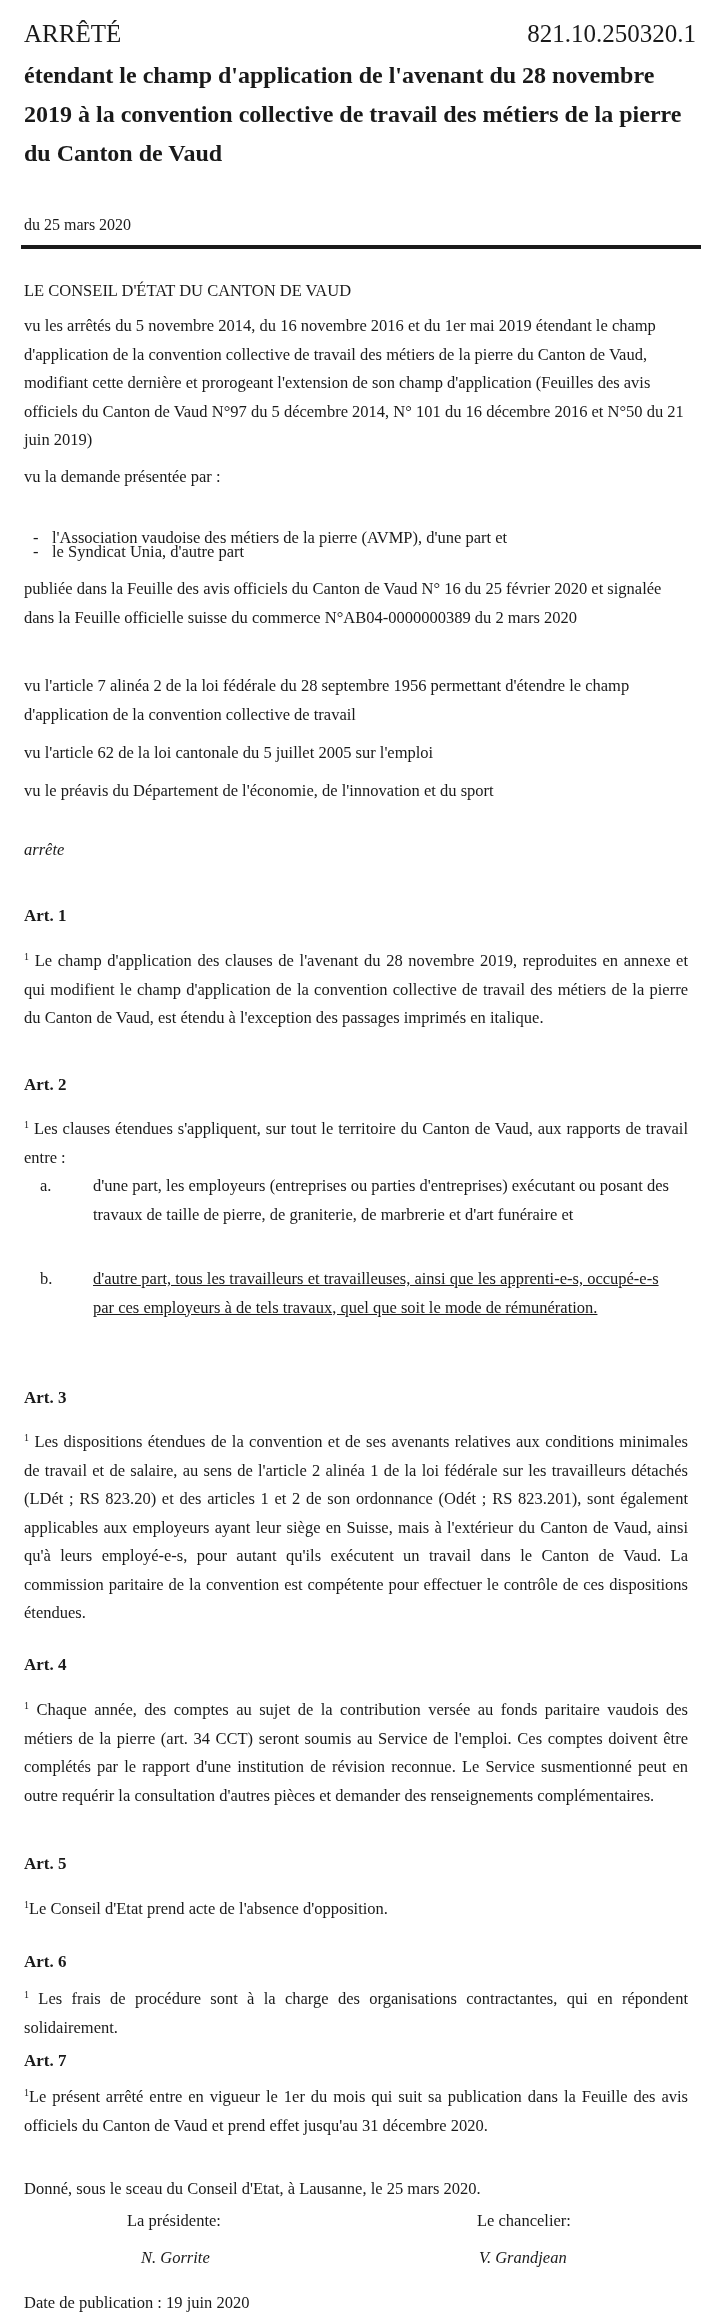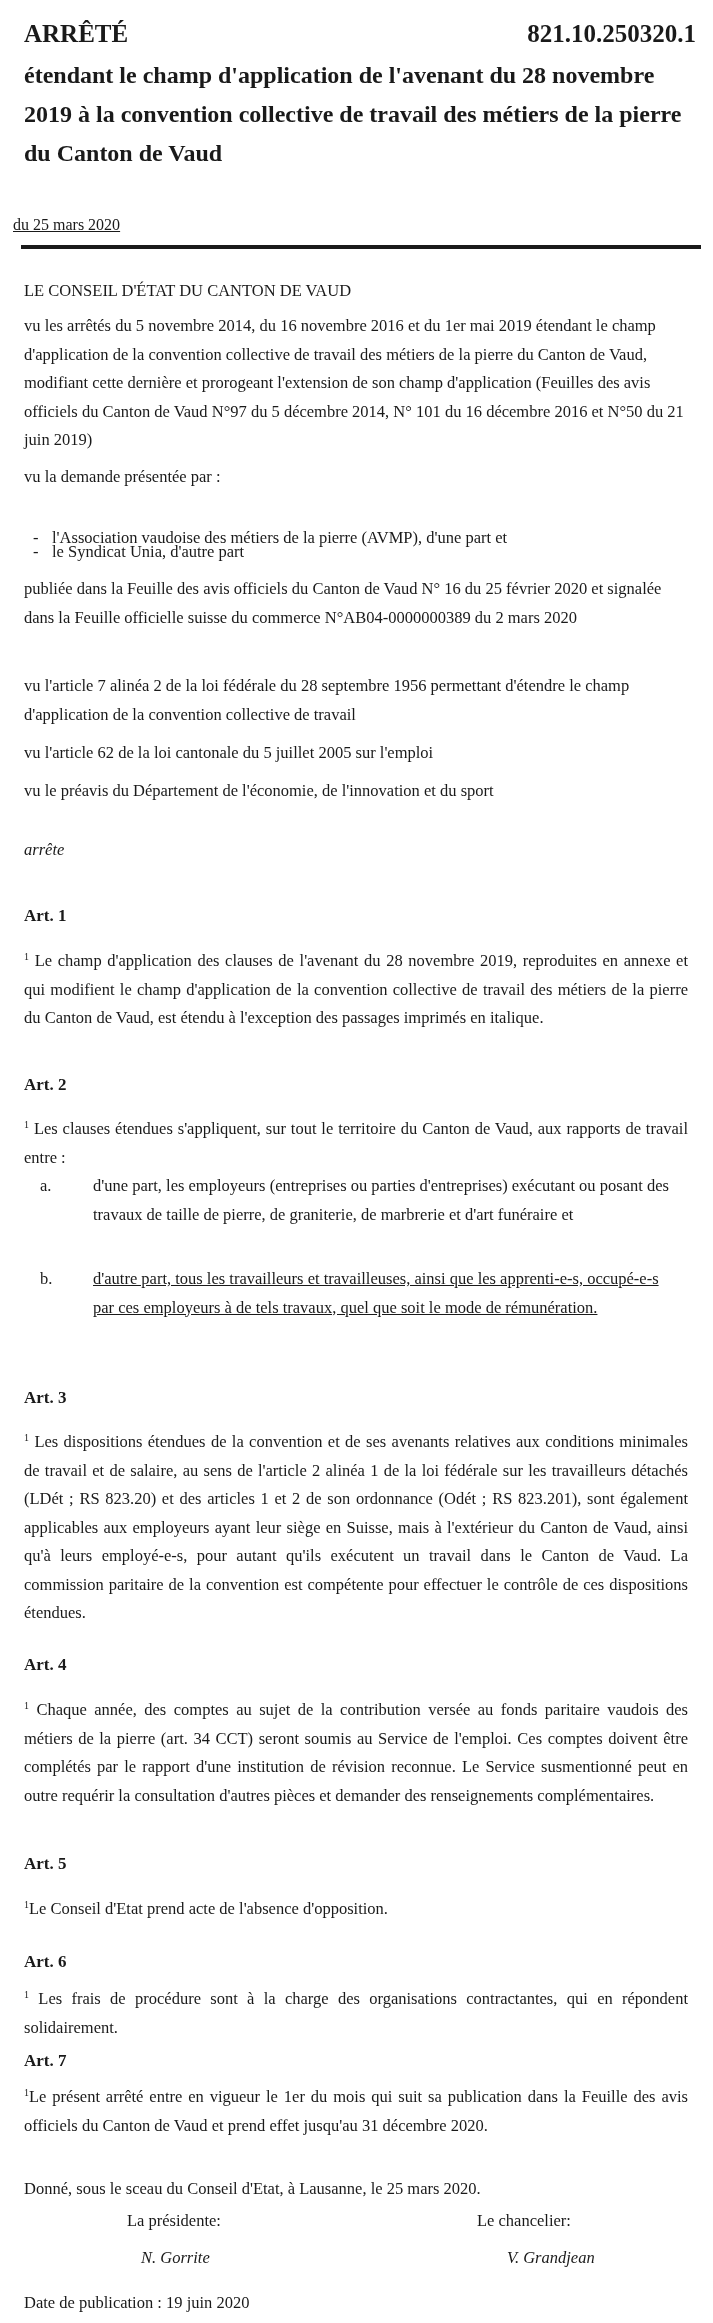--- a/index.html
+++ b/index.html
@@ -1,23 +1,23 @@
 <!DOCTYPE html>
 <html><head>
 <meta charset="utf-8">
 <style>
   html, body { margin:0; padding:0; background:#ffffff; }
   body { width:713px; height:2323px; position:relative; overflow:hidden;
          font-family:"Liberation Serif", "DejaVu Serif", serif; color:#1a1a1a; }
   .abs { position:absolute; }
-  .hdr { font-weight:bold; font-size:25px; letter-spacing:0px; top:20px; }
+  .hdr { font-weight:normal; font-size:25px; letter-spacing:0px; top:20px; }
   .hdr-left { left:24px; }
   .hdr-right { right:17px; }
   .title { left:24px; top:56px; width:670px; font-weight:bold; font-size:24px; line-height:39px; }
-  .date { left:13px; top:216px; font-size:16px;text-decoration:underline; }
+  .date { left:24px; top:216px; font-size:16px; }
   .rule { left:21px; top:245px; width:680px; height:4px; background:#1a1a1a; }
   .p { left:24px; width:664px; font-size:16.5px; line-height:28.5px; }
   .justify { text-align:justify; text-align-last:left; }
   .dash-item { left:33px; font-size:16.5px; line-height:28.5px; width:650px; }
   .dash-item .dash { display:inline-block; width:19px; }
   .art { left:24px; font-weight:bold; font-size:17px; }
   sup { font-size:10px; vertical-align:6px; line-height:0; }
   .li-label { left:40px; font-size:16.5px; line-height:28.5px; }
   .li-text { left:93px; width:580px; font-size:16.5px; line-height:28.5px; }
   .italic { font-style:italic; }
@@ -99,15 +99,15 @@
 <div class="abs p justify" style="top:2083px;">
   <sup>1</sup><span>Le présent arrêté entre en vigueur le 1er du mois qui suit sa publication dans la Feuille des avis officiels du Canton de Vaud et prend effet jusqu'au 31 décembre 2020.</span>
 </div>
 
 <div class="abs p" style="top:2175px;">Donné, sous le sceau du Conseil d'Etat, à Lausanne, le  25 mars 2020.</div>
 
 <div class="abs sig-label" style="top:2211px; left:127px;">La présidente:</div>
 <div class="abs sig-label" style="top:2211px; left:477px;">Le chancelier:</div>
 
 <div class="abs sig-name" style="top:2248px; left:141px;text-align:right;">N. Gorrite</div>
-<div class="abs sig-name" style="top:2248px; left:479px;margin-left:28px;">V. Grandjean</div>
+<div class="abs sig-name" style="top:2248px; left:479px;">V. Grandjean</div>
 
 <div class="abs p" style="top:2289px;">Date de publication : 19 juin 2020</div>
 
 </body></html>

